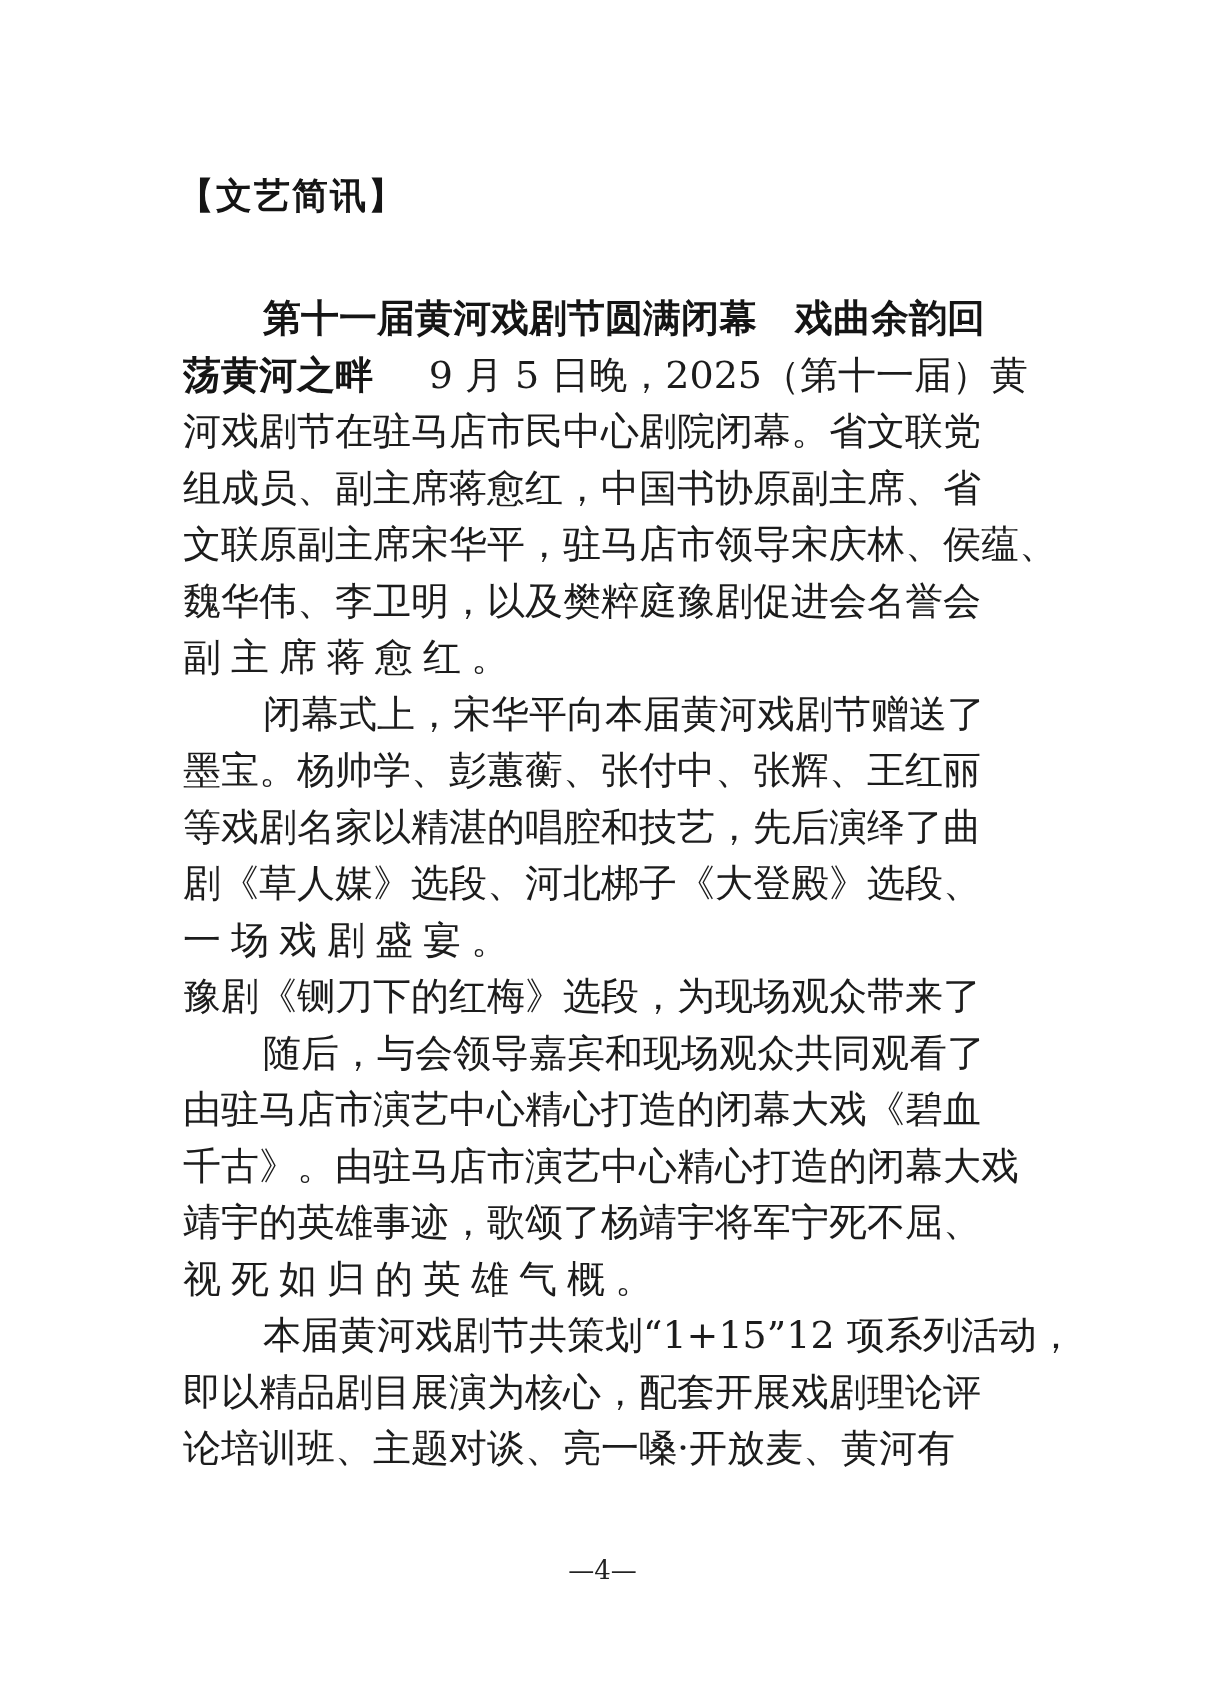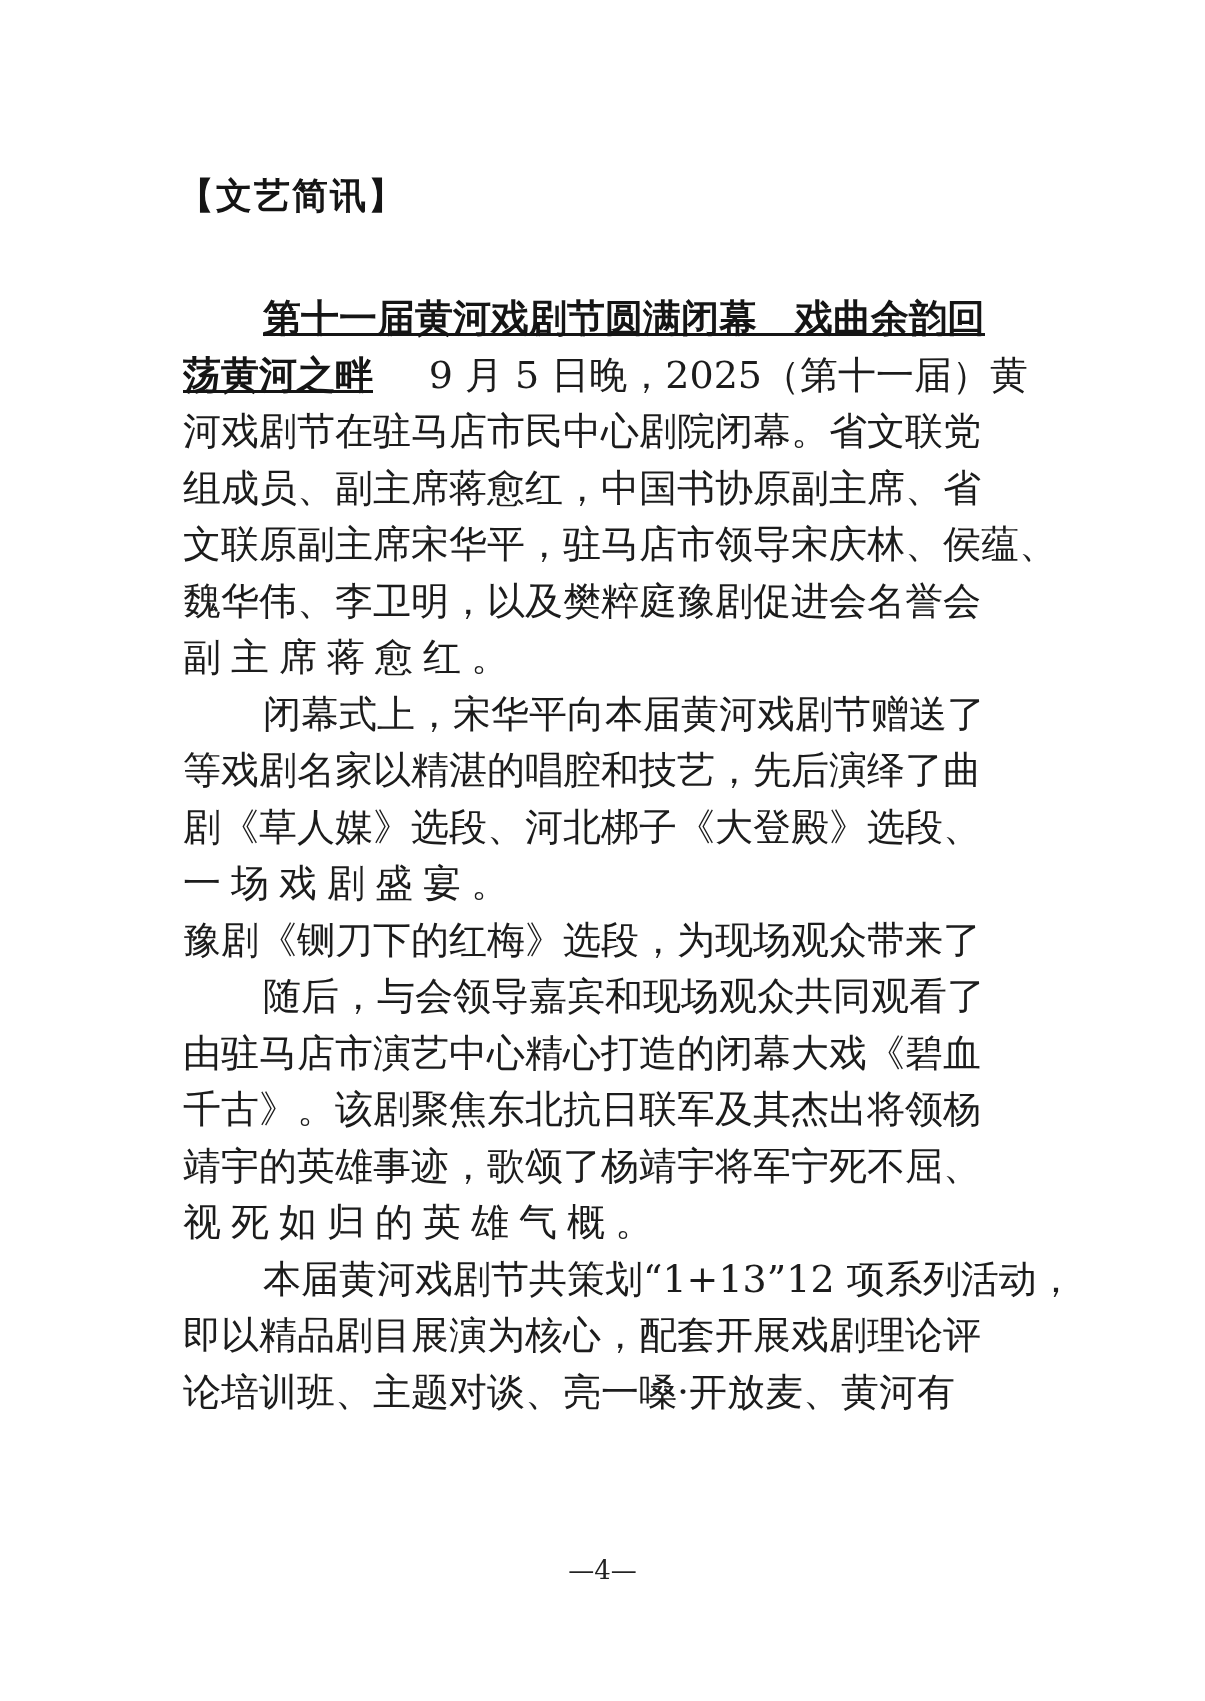--- a/index.html
+++ b/index.html
@@ -13,21 +13,21 @@
   .body-block {
     position: absolute; left: 183px; top: 290px; width: 845px;
   }
   .line {
     height: 56.5px; line-height: 56.5px; white-space: nowrap;
     font-family: "DejaVu Serif", serif; font-size: 38px; color: #1c1c1c;
     display: flex; justify-content: space-between;
   }
   .line.last { justify-content: flex-start; letter-spacing: 10px; }
   .line.indent { padding-left: 80px; }
-  .hd { font-family: "DejaVu Sans", sans-serif; font-weight: bold; color: #151515; text-decoration: underline; }
+  .hd { font-family: "DejaVu Sans", sans-serif; font-weight: bold; color: #151515; }
   .page-number {
     position: absolute; left: 0; width: 1205px; top: 1555px; text-align: center;
     font-family: "DejaVu Serif", serif; font-size: 26px; color: #222;
   }
 </style>
 </head>
 <body>
 
 <div class="page">
 
@@ -43,30 +43,31 @@
       <span class="hd">荡黄河之畔</span>
       <span>9 月 5 日晚，2025（第十一届）黄</span>
     </div>
     <div class="line">河戏剧节在驻马店市民中心剧院闭幕。省文联党</div>
     <div class="line">组成员、副主席蒋愈红，中国书协原副主席、省</div>
     <div class="line">文联原副主席宋华平，驻马店市领导宋庆林、侯蕴、</div>
     <div class="line">魏华伟、李卫明，以及樊粹庭豫剧促进会名誉会</div>
     <div class="line last">副主席蒋愈红。</div>
 
     <div class="line indent">闭幕式上，宋华平向本届黄河戏剧节赠送了</div>
+    <div class="line">墨宝。杨帅学、彭蕙蘅、张付中、张辉、王红丽</div>
     <div class="line">等戏剧名家以精湛的唱腔和技艺，先后演绎了曲</div>
     <div class="line">剧《草人媒》选段、河北梆子《大登殿》选段、</div>
     <div class="line last">一场戏剧盛宴。</div>
     <div class="line">豫剧《铡刀下的红梅》选段，为现场观众带来了</div>
 
     <div class="line indent">随后，与会领导嘉宾和现场观众共同观看了</div>
     <div class="line">由驻马店市演艺中心精心打造的闭幕大戏《碧血</div>
-    <div class="line">千古》。该剧聚焦东北抗日联军及其杰出将领杨</div>
+    <div class="line">千古》。由驻马店市演艺中心精心打造的闭幕大戏</div>
     <div class="line">靖宇的英雄事迹，歌颂了杨靖宇将军宁死不屈、</div>
     <div class="line last">视死如归的英雄气概。</div>
 
-    <div class="line indent">本届黄河戏剧节共策划“1+13”12 项系列活动，</div>
+    <div class="line indent">本届黄河戏剧节共策划“1+15”12 项系列活动，</div>
     <div class="line">即以精品剧目展演为核心，配套开展戏剧理论评</div>
     <div class="line">论培训班、主题对谈、亮一嗓·开放麦、黄河有</div>
   </div>
 
   <div class="page-number">—4—</div>
 </div>
 
 </body></html>

